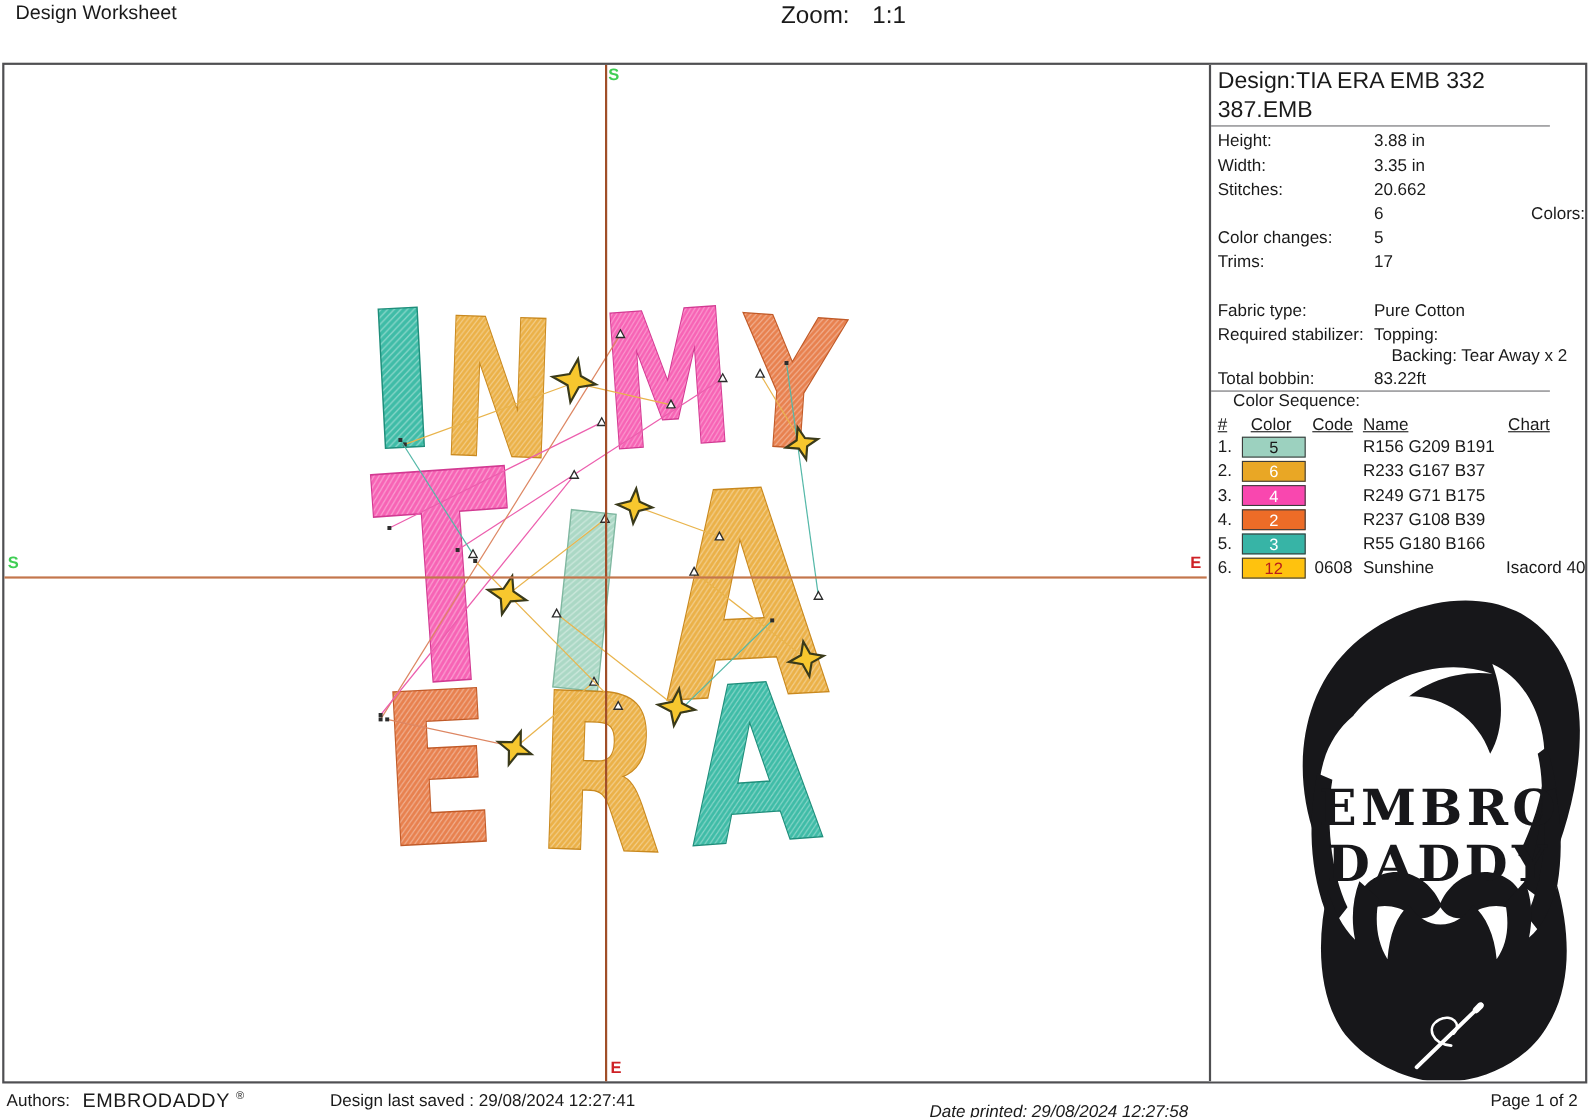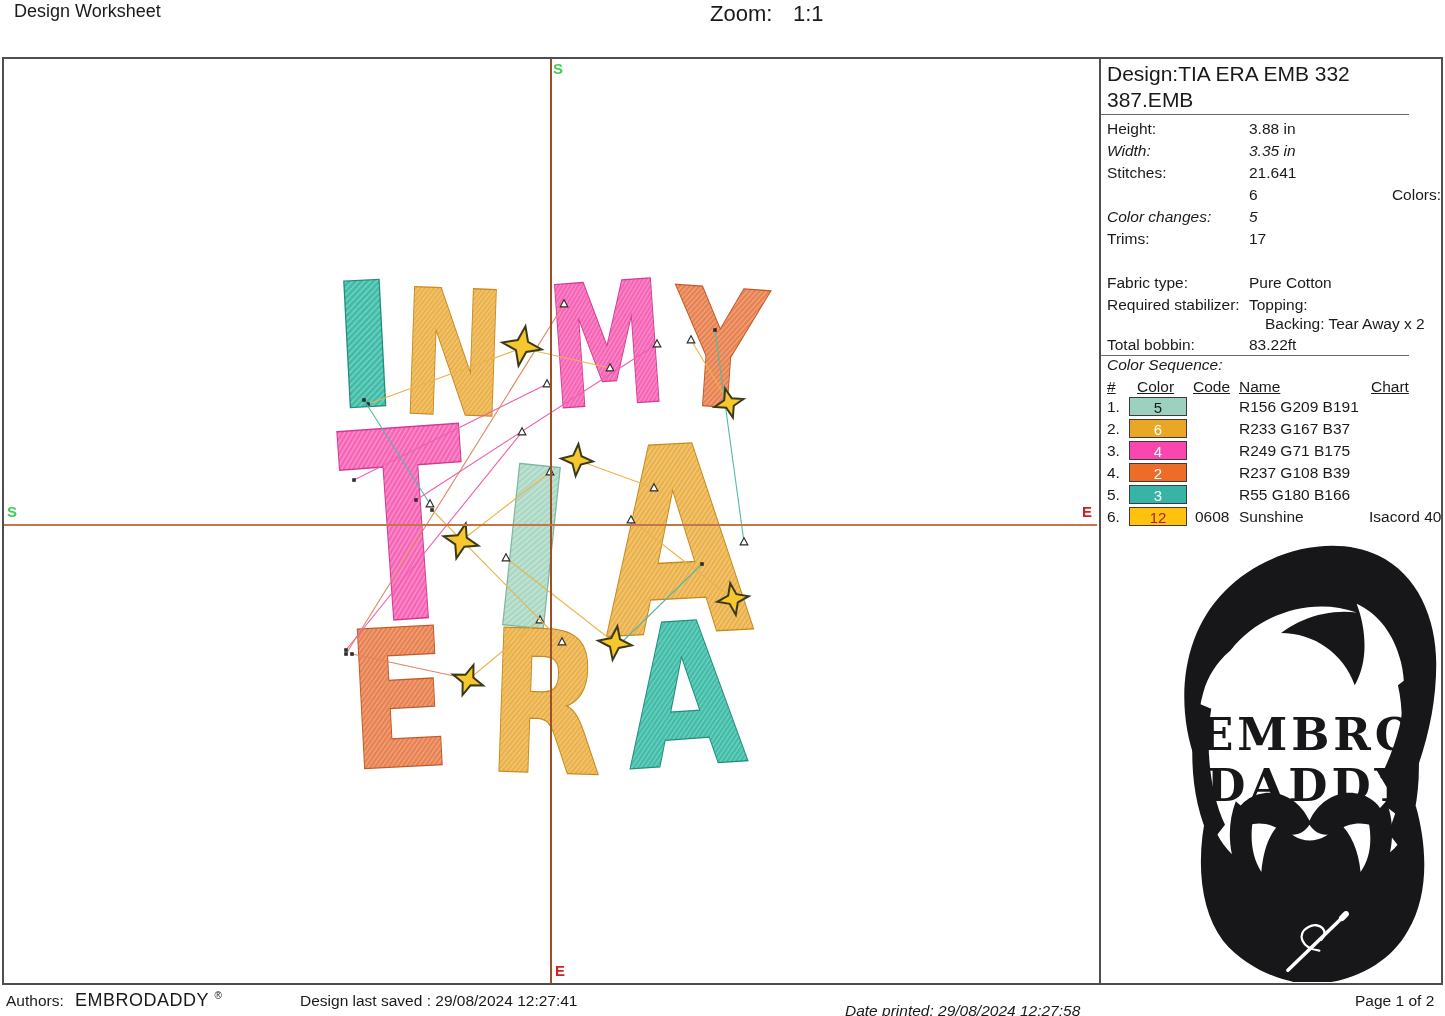--- a/index.html
+++ b/index.html
@@ -28,21 +28,21 @@
   .p-title{position:absolute;left:6px;font-size:21px;line-height:24px;white-space:nowrap;}
   .p-title.l1{top:3px;}
   .p-title.l2{top:29px;}
   .p-rule{position:absolute;left:0;width:100%;height:0;border-top:1.5px solid #6a6a6e;}
   .rule-1{top:55px;}
   .rule-2{top:296px;}
   .spec-row,.fab-row{position:absolute;left:6px;width:334px;font-size:15.5px;line-height:19px;}
   .spec-label{display:inline-block;}
   .spec-value{position:absolute;left:142px;}
   .fab-value2{position:absolute;left:158px;top:19px;white-space:nowrap;}
-  .cs-title{position:absolute;left:6px;top:297px;font-size:15.5px;font-style:italic;}
+  .cs-title{position:absolute;left:20px;top:297px;font-size:15.5px;}
   .cs-head{position:absolute;left:6px;top:319px;width:334px;font-size:15.5px;}
   .cs-head span{text-decoration:underline;}
   .cs-col-num{position:absolute;left:0;}
   .cs-col-color{position:absolute;left:30px;}
   .cs-col-code{position:absolute;left:86px;}
   .cs-col-name{position:absolute;left:132px;}
   .cs-col-chart{position:absolute;left:264px;}
   .cs-row{position:absolute;left:6px;width:334px;height:22px;font-size:15.5px;}
   .cs-num{position:absolute;left:0;top:1px;}
   .cs-swatch{position:absolute;left:22px;top:0;width:58px;height:19px;border:1.2px solid #3c3c3c;
@@ -167,24 +167,24 @@
   <span class="axis-lbl lbl-red e-right">E</span>
   <span class="axis-lbl lbl-red e-bottom">E</span>
 
   <div class="panel">
     <div class="p-title l1">Design:TIA ERA EMB 332</div>
     <div class="p-title l2">387.EMB</div>
     <div class="p-rule rule-1"></div>
 
     <div id="spec-rows">
         <div class="spec-row" style="top: 60px;"><span class="spec-label">Height:</span><span class="spec-value">3.88 in</span></div>
-        <div class="spec-row" style="top: 82px; font-style: italic;"><span class="spec-label">Width:</span><span class="spec-value">3.35 in</span></div>
-        <div class="spec-row" style="top: 104px;"><span class="spec-label">Stitches:</span><span class="spec-value">21.641</span></div>
+        <div class="spec-row" style="top: 82px;"><span class="spec-label">Width:</span><span class="spec-value">3.35 in</span></div>
+        <div class="spec-row" style="top: 104px;"><span class="spec-label">Stitches:</span><span class="spec-value">20.662</span></div>
         <div class="spec-row" style="top: 126px; text-align: right;"><span class="spec-label">Colors:</span><span class="spec-value">6</span></div>
-        <div class="spec-row" style="top: 148px; font-style: italic;"><span class="spec-label">Color changes:</span><span class="spec-value">5</span></div>
+        <div class="spec-row" style="top: 148px;"><span class="spec-label">Color changes:</span><span class="spec-value">5</span></div>
         <div class="spec-row" style="top: 170px;"><span class="spec-label">Trims:</span><span class="spec-value">17</span></div>
       </div>
     <div id="fabric-rows">
         <div class="fab-row" style="top: 214px;"><span class="spec-label">Fabric type:</span><span class="spec-value">Pure Cotton</span></div>
         <div class="fab-row" style="top: 236px;"><span class="spec-label">Required stabilizer:</span><span class="spec-value">Topping:</span><span class="fab-value2">Backing: Tear Away x 2</span></div>
         <div class="fab-row" style="top: 276px;"><span class="spec-label">Total bobbin:</span><span class="spec-value">83.22ft</span></div>
       </div>
 
     <div class="p-rule rule-2"></div>
     <div class="cs-title">Color Sequence:</div>

